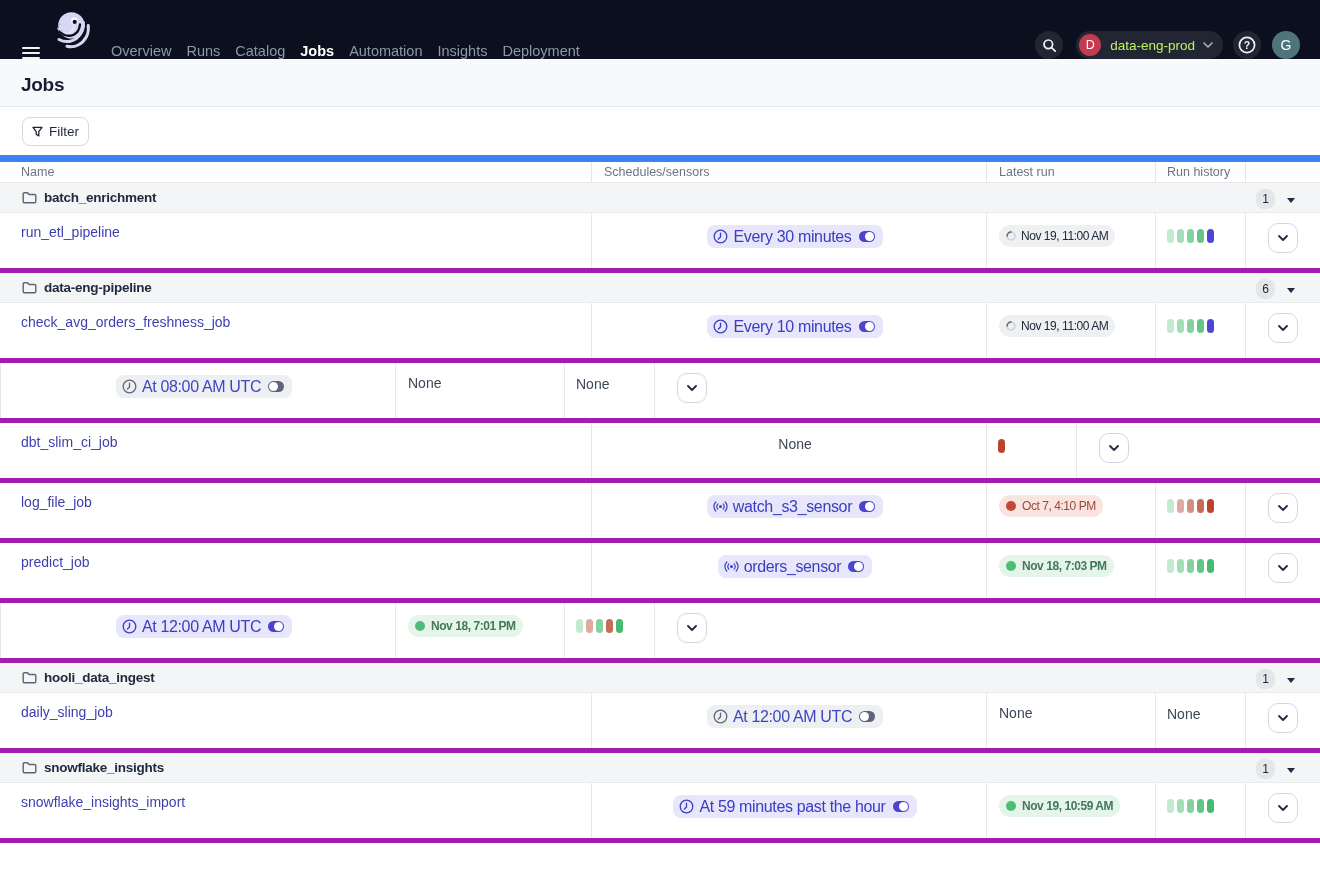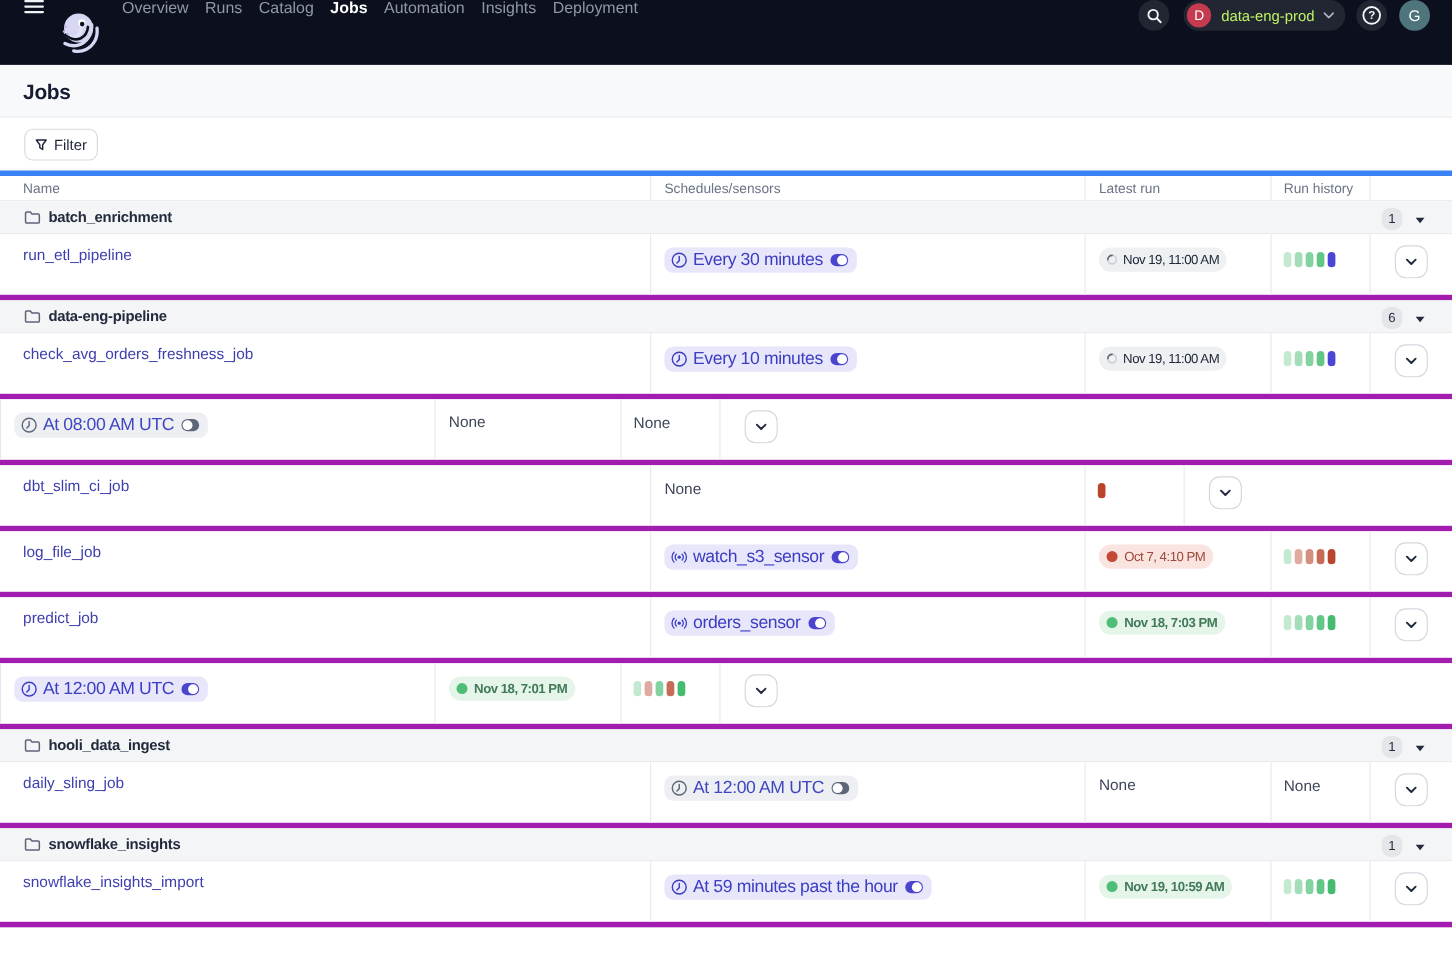--- a/index.html
+++ b/index.html
@@ -1,48 +1,48 @@
 <!DOCTYPE html>
 <html><head>
 <meta charset="utf-8">
 <style>
 * { margin:0; padding:0; box-sizing:border-box; -webkit-font-smoothing:antialiased; }
 html,body { width:1320px; height:880px; background:#fff; font-family:"Liberation Sans", sans-serif; overflow:hidden; }
 body { transform:translateZ(0); will-change:transform; }
 
 
-.nav { height:59px; background:#0c101e; display:flex; align-items:flex-start; position:relative; }
+.nav { height:59px; background:#0c101e; display:flex; align-items:flex-end; position:relative; }
 .burger { width:18px; height:12px; margin-left:22px; display:flex; flex-direction:column; justify-content:space-between; }
 .burger span { display:block; height:2px; background:#f2f3f6; border-radius:1px; }
 .logo { position:absolute; left:50px; top:8px; width:44px; height:44px; }
 .navlinks { display:flex; margin-left:71px; gap:15px; }
 .navlinks a { color:#8f97a9; font-size:14.5px; text-decoration:none; }
 .navlinks a.active { color:#ffffff; font-weight:700; }
 .navright { margin-left:auto; display:flex; align-items:center; margin-right:20px; }
 .iconbtn { width:28px; height:28px; border-radius:50%; background:#222633; display:flex; align-items:center; justify-content:center; }
 .deploy { height:28px; background:#222633; border-radius:14px; display:flex; align-items:center; padding:0 10px 0 3px; margin:0 10px 0 13px; }
 .deploy .dav { width:22px; height:22px; border-radius:50%; background:#c63a50; color:#fff; font-size:12.5px; font-weight:400; display:flex; align-items:center; justify-content:center; }
 .deploy .dname { color:#bef264; font-size:13.5px; margin:0 8px 0 9px; }
 .uav { width:28px; height:28px; border-radius:50%; background:#4e747c; color:#fff; font-size:14px; font-weight:400; display:flex; align-items:center; justify-content:center; margin-left:11px; }
 
 
 .pagehead { height:48px; background:#f8f9fb; border-bottom:1px solid #e4e7eb; display:flex; align-items:center; padding-left:21px; padding-top:4px; font-size:19px; font-weight:700; color:#161d33; letter-spacing:-0.3px; }
 .filterbar { height:48px; background:#fff; }
 .filterbtn { margin:10px 0 0 22px; height:29px; border:1px solid #d5d9e0; border-radius:8px; background:#fff; display:inline-flex; align-items:center; padding:0 9px; gap:6px; font-size:13.5px; color:#1d2538; font-weight:400; font-family:"Liberation Sans", sans-serif; }
 
 
-.thead { height:28px; border-top:5px solid #3b82f6; border-bottom:1px solid #e6e8ec; display:flex; color:#6a7486; font-size:12.5px; }
+.thead { height:28px; border-top:7px solid #3b82f6; border-bottom:1px solid #e6e8ec; display:flex; color:#6a7486; font-size:12.5px; }
 .thead > div { display:flex; align-items:center; }
 .c1 { width:591px; }
 .c2 { width:395px; }
 .c3 { width:169px; }
 .c4 { width:90px; }
 .c5 { width:75px; }
 .thead .c1 { padding-left:21px; }
-.thead .c2, .jrow .c2 { border-left:1px solid #e6e8ec; }
+.thead .c2, .jrow .c2 { border-left:1px solid #e6e8ec;text-align:center; }
 .thead .c3, .jrow .c3 { border-left:1px solid #e6e8ec; }
 .thead .c4, .jrow .c4 { border-left:1px solid #e6e8ec; }
 .thead .c5, .jrow .c5 { border-left:1px solid #e6e8ec; }
 .thead .c2, .thead .c3 { padding-left:12px; }
 .thead .c4 { padding-left:11px; }
 
 .grow { height:30px; background:#f4f5f7; border-bottom:1px solid #e7e9ec; display:flex; align-items:center; }
 .grow svg { margin-left:22px; }
 .grow .gname { margin-left:7px; font-size:13.5px; font-weight:700; color:#222b3c; letter-spacing:-0.25px; }
 .grow .spacer { flex:1; }

